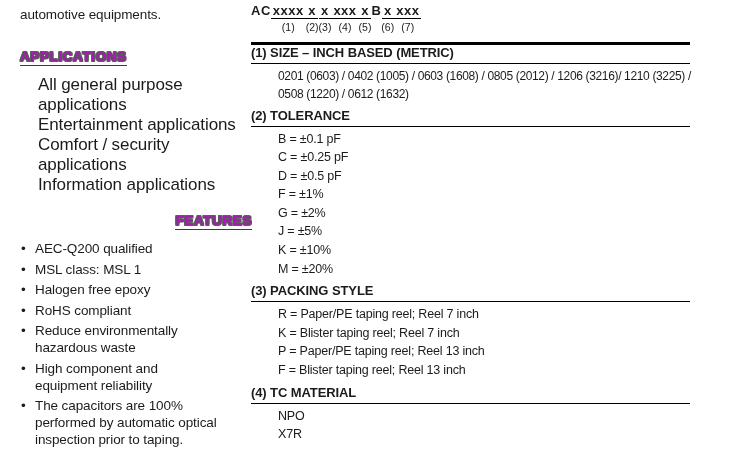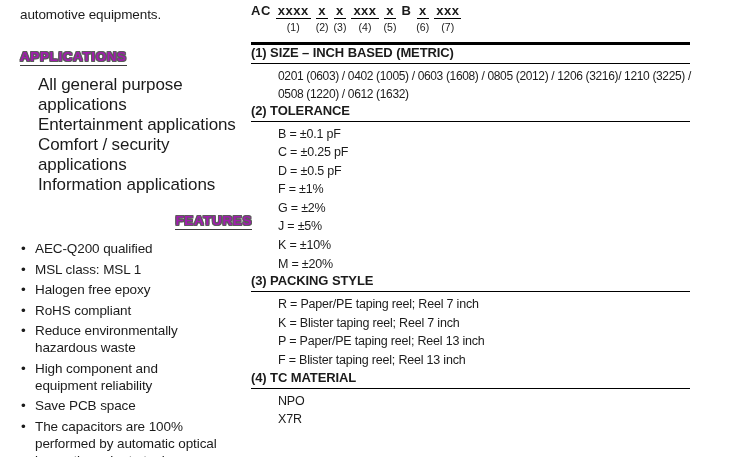--- a/index.html
+++ b/index.html
@@ -32,35 +32,35 @@
   .apps-head { margin-top: 24px; }
   .apps-list { list-style: none; margin: 9px 0 0 18px; padding: 0; font-size: 17px; line-height: 20px; letter-spacing: -0.1px; }
   .feat-head { margin-top: 16px; text-align: right; }
   .feat-list { list-style: none; margin: 10px 0 0 0; padding: 0; font-size: 13.5px; letter-spacing: -0.1px; }
   .feat-list li { position: relative; padding-left: 15px; margin-bottom: 3.5px; line-height: 17px; white-space: pre-line; }
   .feat-list li::before { content: "\2022"; position: absolute; left: 1px; top: 0; }
 
   
   .right-col { position: absolute; left: 251px; top: 0; width: 439px; }
 
-  .pn-row { display: flex; gap: 5px; align-items: flex-start; margin-top: 3px; }
+  .pn-row { display: flex; align-items: flex-start; margin-top: 3px; }
   .pn-seg { display: flex; flex-direction: column; align-items: center; }
   .pn-text { font-size: 13px; font-weight: bold; line-height: 15px; letter-spacing: 0.5px; }
   .pn-text.u { border-bottom: 1.8px solid #000; padding: 0 2px; }
   .pn-idx { font-size: 10.5px; line-height: 12px; margin-top: 2px; }
 
   .rule-thick { height: 2.5px; background: #000; margin-top: 9px; }
 
   .sec-title {
     font-size: 13px; font-weight: bold; line-height: 15px;
     letter-spacing: -0.1px;
     margin-top: 0; padding-bottom: 3px;
     border-bottom: 1.5px solid #000;
   }
-  .sec-title.mt { }
+  .sec-title.mt { margin-top: 5px; }
   .sec-lines { padding-left: 27px; margin-top: 3px; font-size: 12.5px; letter-spacing: -0.2px; }
   .sec-line { line-height: 18.6px; }
   .sec.condensed .sec-line { font-size: 12px; letter-spacing: -0.35px; line-height: 18px; white-space: nowrap; }
 </style>
 </head>
 <body>
 
 <div class="left-col">
   <div class="intro">automotive equipments.</div>
 
@@ -91,21 +91,20 @@
       <li>Halogen free epoxy</li>
 
       <li>RoHS compliant</li>
 
       <li>Reduce environmentally
 hazardous waste</li>
 
       <li>High component and
 equipment reliability</li>
 
-      <li>Save PCB space</li>
 
       <li>The capacitors are 100%
 performed by automatic optical
 inspection prior to taping.</li>
     </ul>
 </div>
 
 <div class="right-col">
   <div class="pn-row">
 

